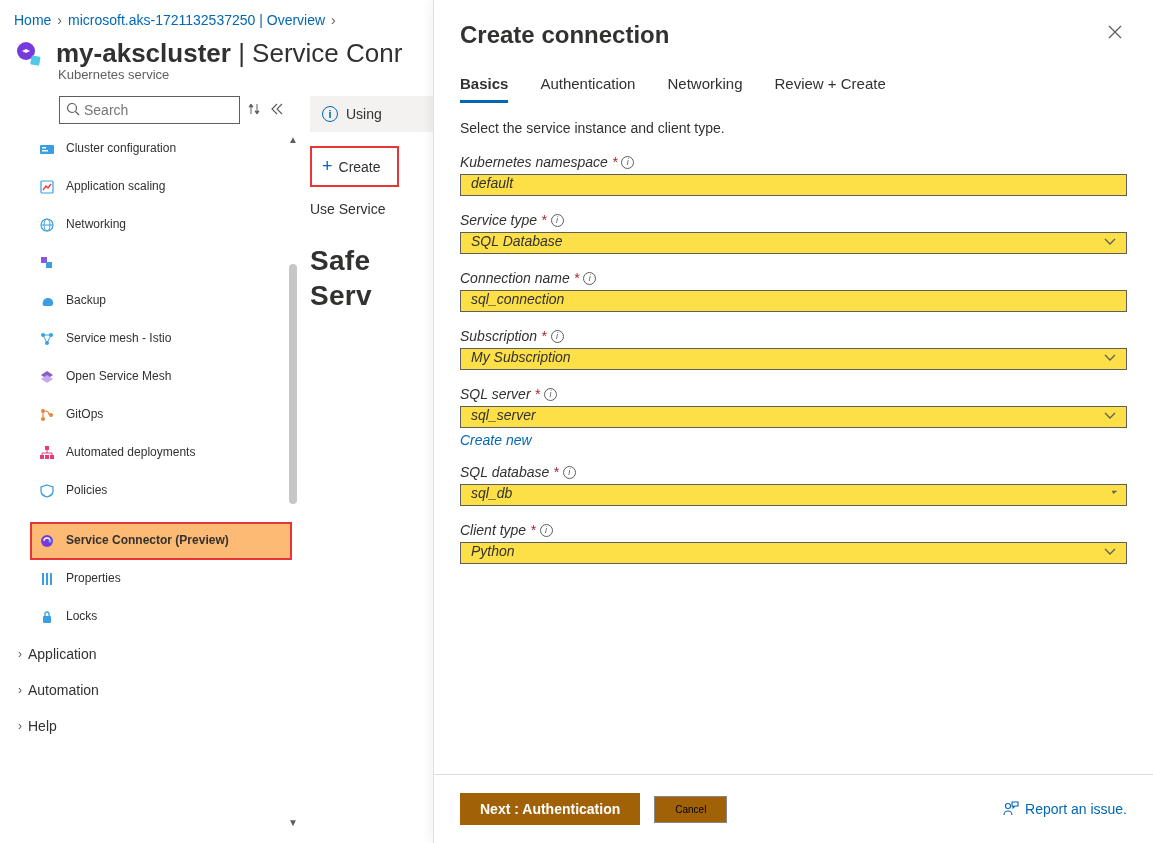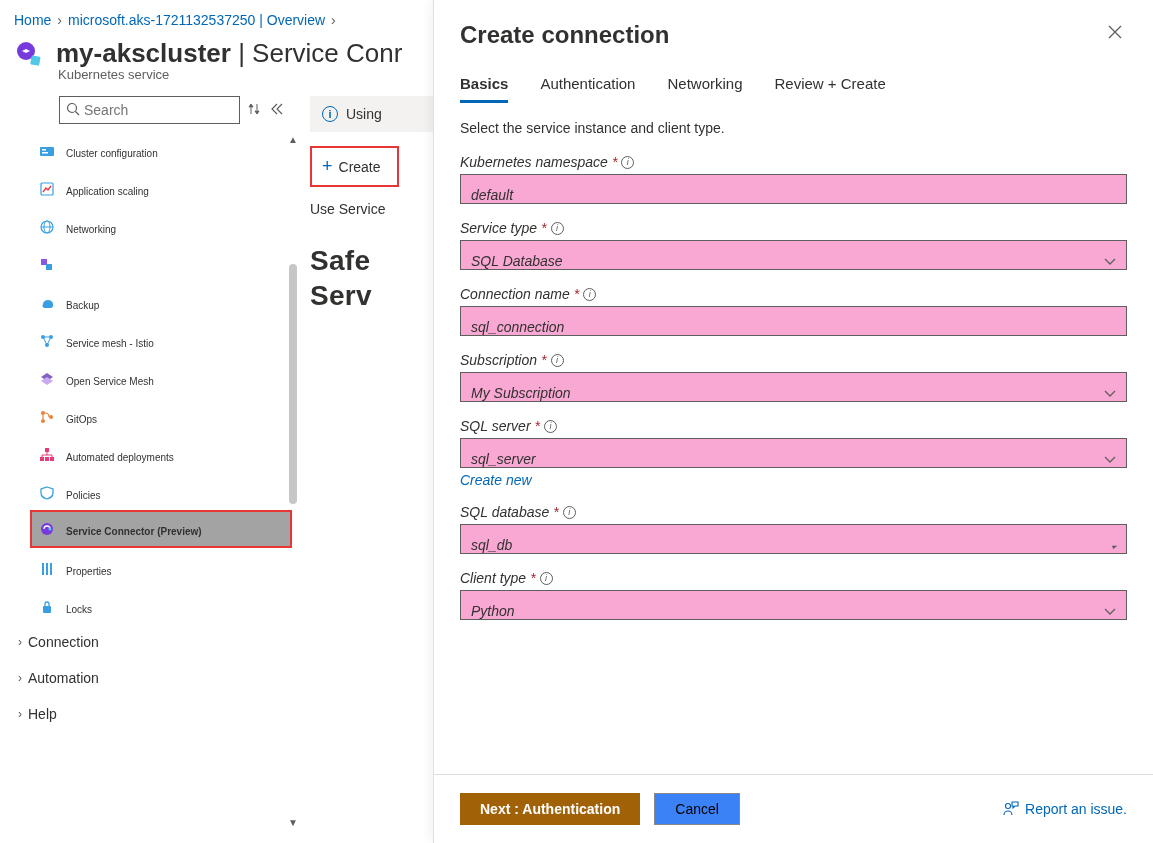--- a/index.html
+++ b/index.html
@@ -81,34 +81,34 @@
     color: #605e5c;
   }
   .sort-btn { color: #605e5c; font-size: 14px; padding: 2px; }
   .collapse-btn { color: #605e5c; padding: 2px; }
   .nav {
     overflow-y: auto;
     height: calc(100% - 34px);
   }
   .nav-item {
     display: flex;
-    align-items: flex-end;
+    align-items: center;
     gap: 10px;
     padding: 8px 12px 8px 38px;
     cursor: pointer;
-    font-size: 10px;
+    font-size: 12px;
     color: #323130;
     min-height: 38px;
     line-height: 1.3;
   }
   .nav-item.selected {
-    background: #a3a3a3;
+    background: #fdba74;
     font-weight: 600;
     border: 2px solid #e83535;
-    margin: 0 6px 0 30px;
+    margin: 12px 6px 0 30px;
     padding-left: 6px;
   }
   .nav-item .icon {
     width: 18px; height: 18px; flex-shrink: 0;
     display: flex; align-items: center; justify-content: center;
   }
   .nav-item .label { flex: 1; }
   .nav-group {
     display: flex;
     align-items: center;
@@ -229,52 +229,52 @@
     border: 1px solid #605e5c;
     border-radius: 50%;
     font-size: 9px;
     display: inline-flex;
     align-items: center;
     justify-content: center;
     color: #605e5c;
   }
   .text-input, .dropdown {
     width: 100%;
-    height: 30px;
+    height: 22px;
     border: 1px solid #605e5c;
     padding: 0 10px;
     font-size: 14px;
     display: flex;
-    align-items: flex-end;
+    align-items: flex-start;
     justify-content: space-between;
-    background: #f9a8d4;
+    background: #fde047;
   }
   .dropdown .dd-chev { color: #605e5c; }
   .link { color: #0067b8; font-size: 14px; cursor: pointer; margin-top: 4px; display: inline-block; }
   .panel-footer {
     border-top: 1px solid #e1dfdd;
     padding: 18px 26px;
     display: flex;
     align-items: center;
     gap: 14px;
   }
   .btn-primary {
     background: #a16207;
     color: #fff;
     border: none;
     padding: 8px 20px;
     font-size: 14px;
     font-weight: 600;
     cursor: pointer;
   }
   .btn-secondary {
-    background: #3b82f6;
+    background: #a16207;
     border: 1px solid #8a8886;
     padding: 7px 20px;
-    font-size: 14px;
+    font-size: 10px;
     cursor: pointer;
   }
   .report {
     margin-left: auto;
     color: #0067b8;
     font-size: 14px;
     display: flex;
     align-items: center;
     gap: 6px;
     cursor: pointer;
@@ -450,21 +450,21 @@
         <span class="icon">
             <svg width="16" height="16">
               <rect x="4" y="7" width="8" height="7" rx="1" fill="#3a9fe0"></rect>
               <path d="M6 7 v-2 a2 2 0 0 1 4 0 v2" stroke="#3a9fe0" stroke-width="1.3" fill="none"></path>
             </svg>
           </span>
         <span class="label">Locks</span>
       </div>
       <div class="nav-group">
         <span class="chev">›</span>
-        <span>Connection</span>
+        <span>Application</span>
       </div>
       <div class="nav-group">
         <span class="chev">›</span>
         <span>Automation</span>
       </div>
       <div class="nav-group">
         <span class="chev">›</span>
         <span>Help</span>
       </div>
     </div>

